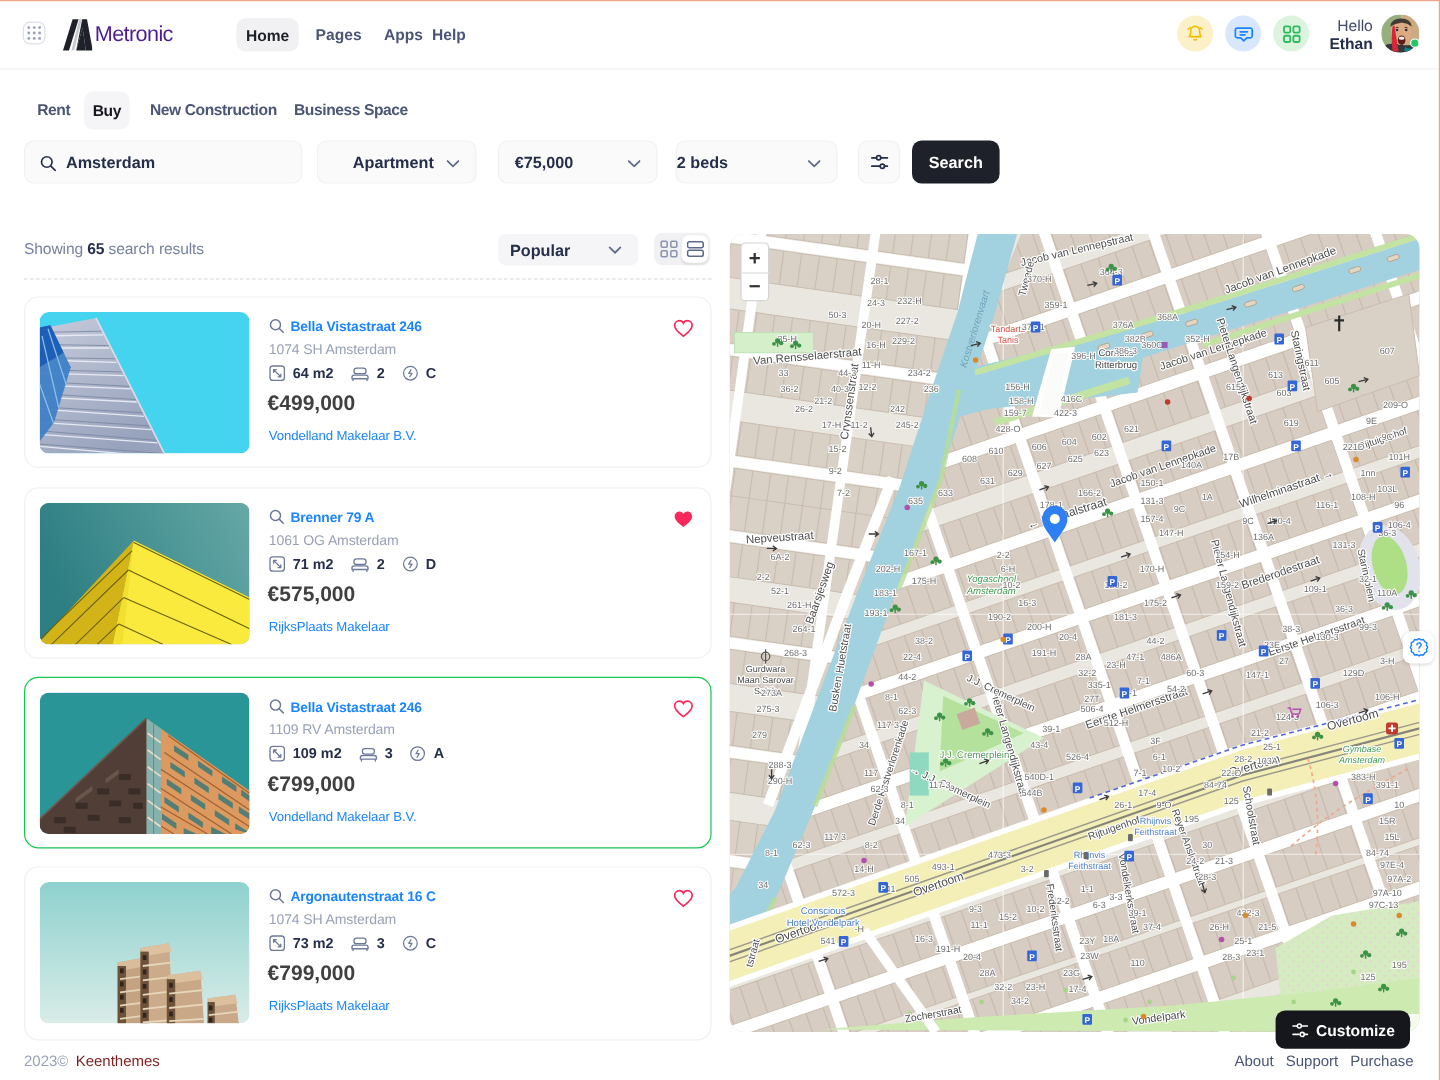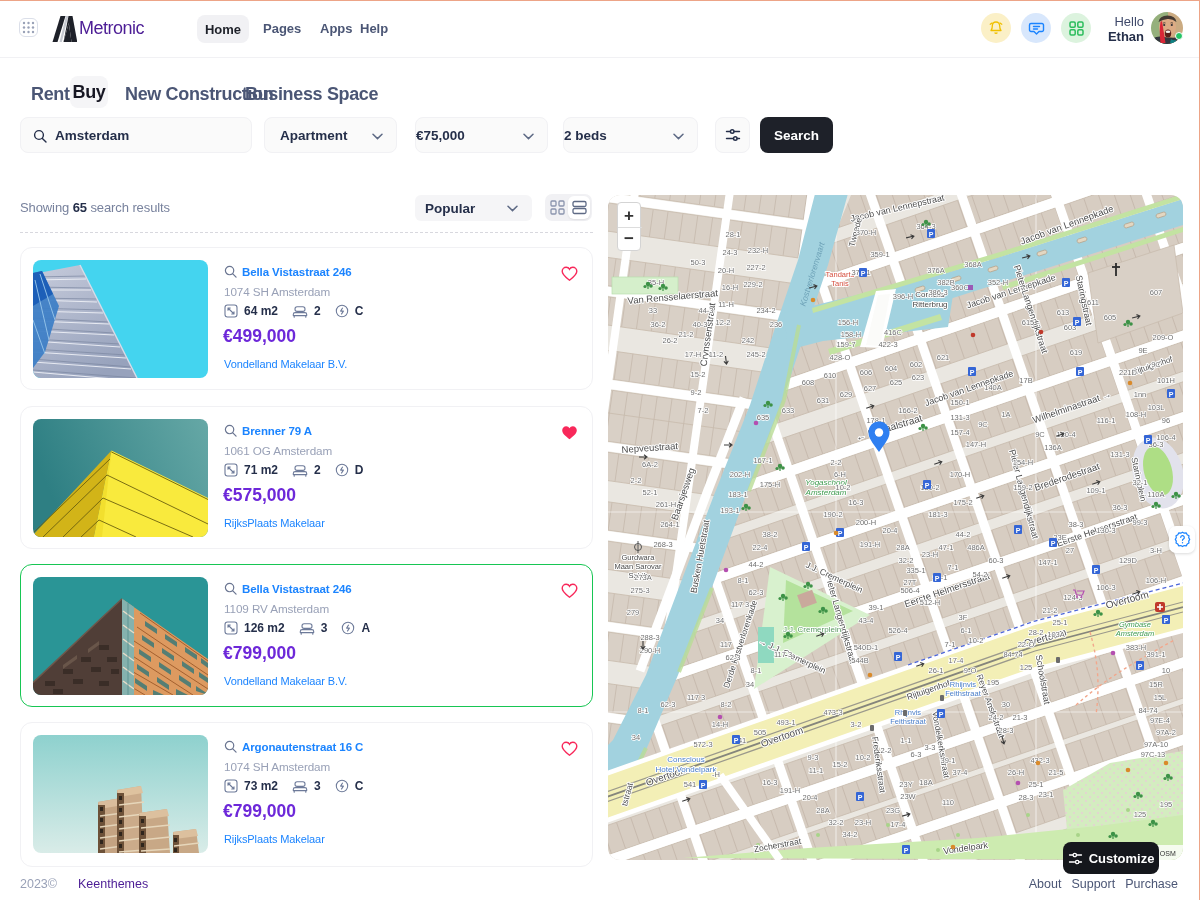--- a/index.html
+++ b/index.html
@@ -12,53 +12,53 @@
 .logo-m{position:absolute;left:49px;top:14px}
 .logo-txt{position:absolute;left:79px;top:18px;font-size:18px;font-weight:normal;color:#4c1d95;letter-spacing:-0.5px}
 .navitem{position:absolute;top:15px;font-size:13px;font-weight:600;color:#4b5675}
 .navitem.pill{background:#f1f1f4;color:#1e2129;font-weight:700;border-radius:8px;width:52px;height:28px;display:flex;align-items:center;justify-content:center}
 .hico{position:absolute;top:13px;width:30px;height:30px;border-radius:50%;display:flex;align-items:center;justify-content:center}
 .hello{position:absolute;left:1106px;top:14px;width:38px;text-align:right;font-size:13px;color:#404a6b;line-height:15px}
 .hello b{color:#252f4a}
 .avatar{position:absolute;left:1151px;top:12px;width:32px;height:32px;border-radius:50%;overflow:hidden}
 .avdot{position:absolute;left:1175px;top:32px;width:8px;height:8px;border-radius:50%;background:#24c466;border:1px solid #fff}
 
-.tab{position:absolute;top:84px;font-size:18px;font-weight:600;color:#4b5675;letter-spacing:-0.35px}
+.tab{position:absolute;top:84px;font-size:13px;font-weight:600;color:#4b5675;letter-spacing:-0.35px}
 .tab.pillb{background:#f5f5f7;color:#171723;font-weight:700;border-radius:8px;left:70px;top:76px;width:38px;height:32px;display:flex;align-items:center;justify-content:center}
 .srow{position:absolute;left:20px;top:117px;height:36px}
 .inp{position:absolute;height:36px;background:#fafafa;border:1px solid #f1f1f4;border-radius:8px;font-size:13.5px;font-weight:600;color:#252f4a;display:flex;align-items:center}
 .sel .chev{position:absolute;right:13px;top:15px}
 .sbtn{position:absolute;left:740px;width:73px;height:36px;background:#1e2129;border-radius:8px;color:#fff;font-size:13.5px;font-weight:700;display:flex;align-items:center;justify-content:center}
 
 .rhead{position:absolute;left:20px;top:200px;font-size:13px;color:#78829d;letter-spacing:-0.1px}
 .rhead b{color:#252f4a;font-weight:700}
 .popsel{position:absolute;left:415px;top:195px;width:117px;height:26px;background:#f5f5f7;border-radius:6px;font-size:13.5px;font-weight:600;color:#252f4a;display:flex;align-items:center;padding-left:10px}
 .vtog{position:absolute;left:545px;top:194px;width:47px;height:27px;background:#f1f1f4;border-radius:7px}
 .vtog .seg{position:absolute;left:23px;top:2px;width:22px;height:23px;background:#fff;border-radius:6px;box-shadow:0 1px 2px rgba(0,0,0,.08)}
 .dotsep{position:absolute;left:20px;top:232px;width:573px;border-top:1px dashed #d8d8de}
 
 .card{position:absolute;left:20px;width:573px;height:143px;background:#fff;border:1px solid #f1f1f4;border-radius:12px}
 .card.sel{border:1px solid #17c653}
 .cimg{position:absolute;left:12px;top:12px;width:175px;height:118px;border-radius:8px;overflow:hidden}
 .ct{position:absolute;left:203px;top:17px;font-size:11.5px;font-weight:700;color:#1b84ff;letter-spacing:-0.1px}
 .caddr{position:absolute;left:203px;top:37px;font-size:11.7px;color:#99a1b7;letter-spacing:-0.1px}
 .cstats{position:absolute;left:203px;top:56px;font-size:12px;font-weight:600;color:#252f4a;display:flex;align-items:center;gap:6px}
-.cprice{position:absolute;left:202px;top:78px;font-size:17.5px;font-weight:700;color:#6d28d9}
+.cprice{position:absolute;left:202px;top:78px;font-size:17.5px;font-weight:700;color:#404040}
 .cagency{position:absolute;left:203px;top:110px;font-size:11px;font-weight:400;color:#1b84ff;letter-spacing:-0.1px}
 .cheart{position:absolute;right:14px;top:18px}
 
 .footl{position:absolute;left:20px;top:877px;font-size:12.5px;color:#99a1b7}
-.footl span{color:#4c1d95;margin-left:21px}
+.footl span{color:#7f1d1d;margin-left:6px}
 .footr{position:absolute;right:22px;top:877px;font-size:12.5px;color:#4b5675;display:flex;gap:10px}
 
 .mapwrap{position:absolute;left:608px;top:195px;width:575px;height:665px;border-radius:12px;overflow:hidden;background:#e9e6e0}
 .zoomctl{position:absolute;left:617px;top:202px;width:24px;height:49px;background:#fff;border:1px solid #d4d4d4;border-radius:4px;z-index:5}
 .zoomctl .zp{position:absolute;width:100%;text-align:center;font-size:17px;font-weight:bold;color:#333;font-family:"Liberation Sans",sans-serif}
 .helpbtn{position:absolute;left:1169px;top:526px;width:26px;height:27px;background:#fff;border-radius:7px;box-shadow:0 1px 3px rgba(0,0,0,.15);display:flex;align-items:center;justify-content:center;z-index:5}
-.custbtn{position:absolute;left:1063px;top:842px;width:96px;height:32px;background:#15171c;border-radius:8px;color:#fff;font-size:13px;font-weight:600;display:flex;align-items:center;justify-content:center;gap:6px;z-index:6}
+.custbtn{position:absolute;left:1063px;top:842px;width:112px;height:32px;background:#15171c;border-radius:8px;color:#fff;font-size:13px;font-weight:600;display:flex;align-items:center;justify-content:center;gap:6px;z-index:6}
 </style>
 </head>
 <body>
 <div class="btop"></div>
 <div class="bright"></div>
 <div class="header">
  <div class="gridbtn">
       <svg width="13" height="13" viewBox="0 0 13 13">
         <g fill="#99a1b7">
           <circle cx="2" cy="2" r="1.2"></circle>
@@ -123,24 +123,24 @@
 </div>
 <div class="tab" style="left:31px">Rent</div>
 <div class="tab pillb">Buy</div>
 <div class="tab" style="left:125px">New Construction</div>
 <div class="tab" style="left:245px">Business Space</div>
 <div class="srow">
  <div class="inp" style="left:0;width:232px;padding-left:34px">Amsterdam<svg style="position:absolute;left:12px;top:11px" width="14" height="14" viewBox="0 0 14 14" fill="none" stroke="#252f4a" stroke-width="1.4">
         <circle cx="6" cy="6" r="4.4"></circle>
         <path d="M9.4 9.4 L13 13" stroke-linecap="round"></path>
       </svg></div>
- <div class="inp sel" style="left:244px;width:133px;padding-left:15px">Apartment<svg class="chev" width="11" height="7" viewBox="0 0 11 7" fill="none" stroke="#5e6a85" stroke-width="1.5">
+ <div class="inp sel" style="left:244px;width:133px;padding-left:29px">Apartment<svg class="chev" width="11" height="7" viewBox="0 0 11 7" fill="none" stroke="#5e6a85" stroke-width="1.5">
         <path d="M1 1.2 L5.5 5.6 L10 1.2" stroke-linecap="round"></path>
       </svg></div>
- <div class="inp sel" style="left:395px;width:133px;padding-left:0">€75,000<svg class="chev" width="11" height="7" viewBox="0 0 11 7" fill="none" stroke="#5e6a85" stroke-width="1.5">
+ <div class="inp sel" style="left:395px;width:133px;padding-left:13px">€75,000<svg class="chev" width="11" height="7" viewBox="0 0 11 7" fill="none" stroke="#5e6a85" stroke-width="1.5">
         <path d="M1 1.2 L5.5 5.6 L10 1.2" stroke-linecap="round"></path>
       </svg></div>
  <div class="inp sel" style="left:543px;width:135px;padding-left:0">2 beds<svg class="chev" width="11" height="7" viewBox="0 0 11 7" fill="none" stroke="#5e6a85" stroke-width="1.5">
         <path d="M1 1.2 L5.5 5.6 L10 1.2" stroke-linecap="round"></path>
       </svg></div>
  <div class="inp" style="left:695px;width:35px;justify-content:center;padding:0">
       <svg width="16" height="16" viewBox="0 0 16 16" fill="none" stroke="#252f4a" stroke-width="1.4">
         <path d="M1.5 4.5 h4 M9 4.5 h5.5 M1.5 11.5 h7 M12 11.5 h2.5" stroke-linecap="round"></path>
         <circle cx="7.2" cy="4.5" r="1.8"></circle>
         <circle cx="10.3" cy="11.5" r="1.8"></circle>
@@ -356,21 +356,21 @@
  <div class="ct"><svg style="vertical-align:-2px;margin-right:5px" width="13" height="13" viewBox="0 0 14 14" fill="none" stroke="#6a7591" stroke-width="1.3">
         <circle cx="6" cy="6" r="4.5"></circle>
         <path d="M9.5 9.5 L13 13" stroke-linecap="round"></path>
       </svg>Bella Vistastraat 246</div>
  <div class="caddr">1109 RV Amsterdam</div>
  <div class="cstats">
   <svg width="14" height="14" viewBox="0 0 14 14" fill="none" stroke="#6d7a99" stroke-width="1.1">
         <rect x="1" y="1" width="12" height="12" rx="2.5"></rect>
         <path d="M4 4 L10 10 M4 4 h2.3 M4 4 v2.3 M10 10 h-2.3 M10 10 v-2.3" stroke-linecap="round"></path>
       </svg>
-      <span>126 m2</span>
+      <span>109 m2</span>
   <svg style="margin-left:8px" width="16" height="13" viewBox="0 0 16 13" fill="none" stroke="#6d7a99" stroke-width="1.1">
         <rect x="3" y="1.8" width="10" height="4.6" rx="2.1"></rect>
         <path d="M1.3 10.6 h13.4 M1.3 10.6 V9.4 a1.8 1.8 0 0 1 1.8 -1.8 h9.8 a1.8 1.8 0 0 1 1.8 1.8 v1.2 M2.2 10.6 v1.6 M13.8 10.6 v1.6" stroke-linecap="round"></path>
       </svg>
       <span>3</span>
   <svg style="margin-left:8px" width="14" height="14" viewBox="0 0 14 14" fill="none" stroke="#6d7a99" stroke-width="1.05">
         <circle cx="7" cy="7" r="5.7"></circle>
         <path d="M7.7 3.8 L5.6 7.1 h2.8 L6.3 10.4" stroke-linejoin="round"></path>
       </svg>
       <span>A</span>

